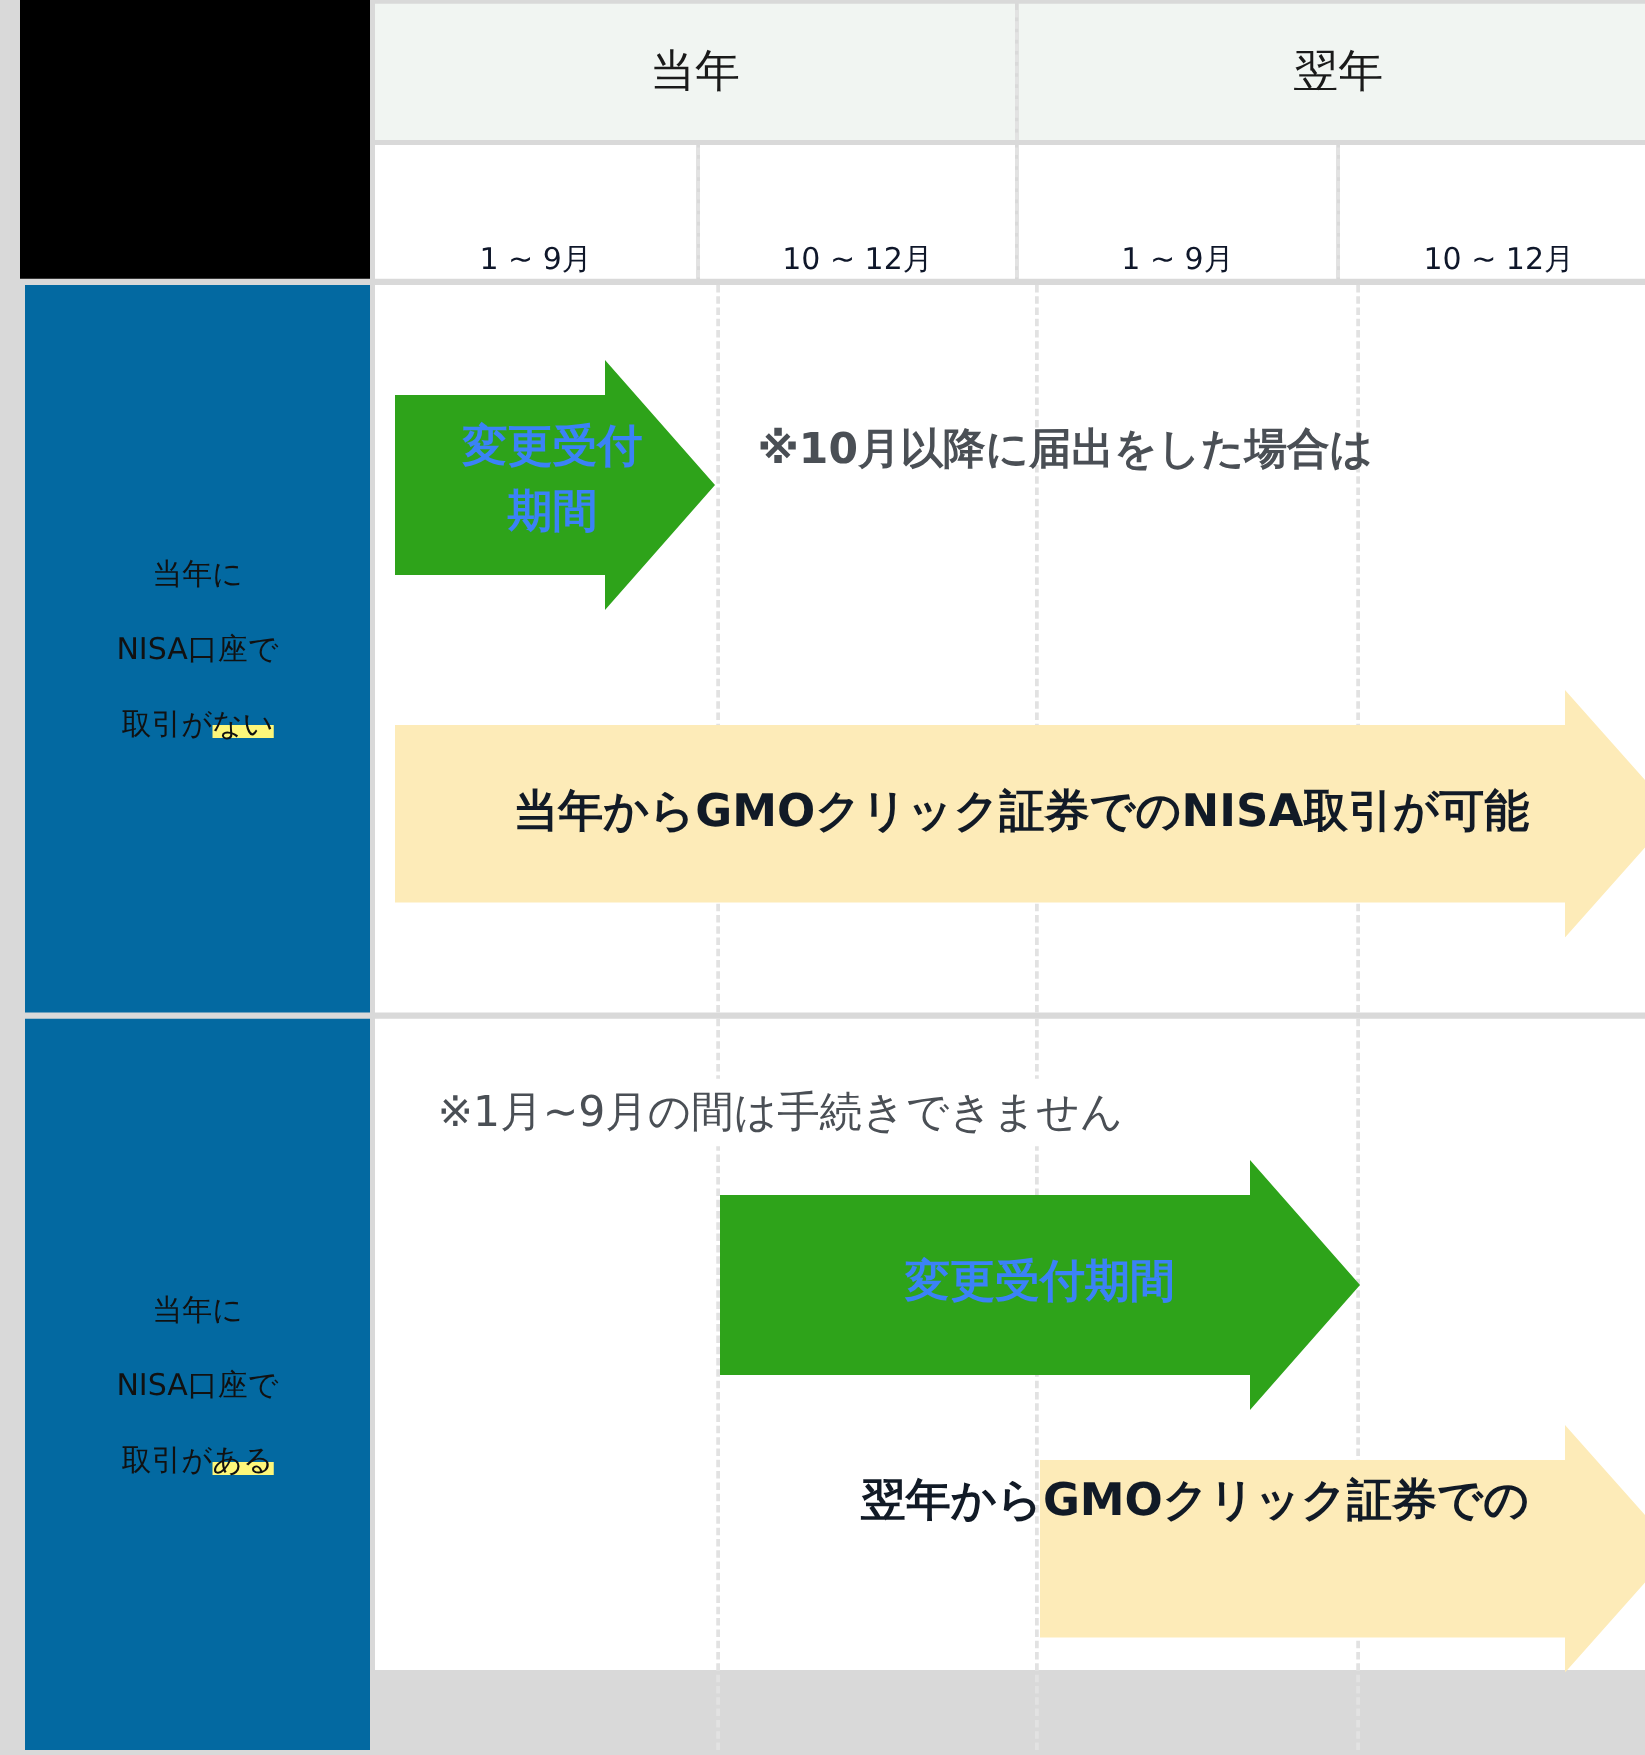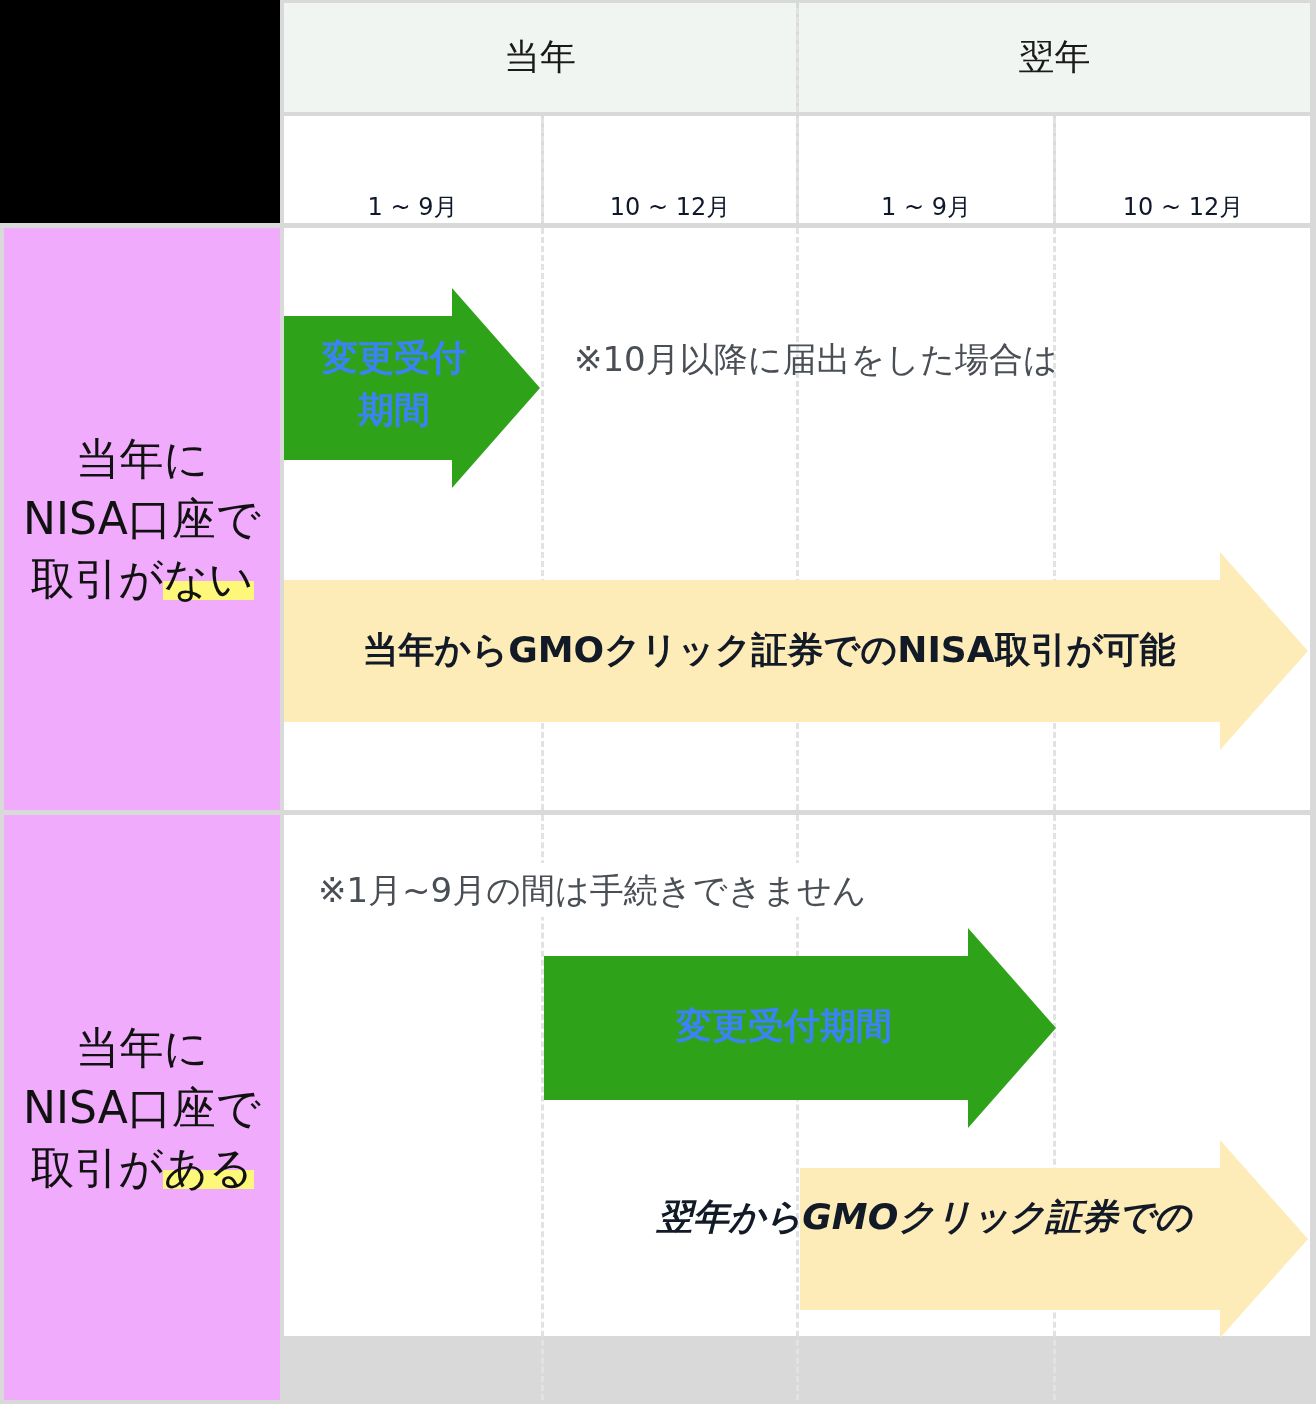--- a/index.html
+++ b/index.html
@@ -1,25 +1,25 @@
 <!DOCTYPE html>
 <html><head>
 <meta charset="utf-8">
 <style>
   html,body{margin:0;padding:0;}
   body{width:1316px;height:1404px;background:#d9d9d9;position:relative;overflow:hidden;
        font-family:"DejaVu Sans","Liberation Sans",sans-serif;}
-  .abs{position:absolute;box-sizing:border-box;}
+  .abs{position:absolute;box-sizing:border-box;margin-left:16px;}
   .corner{left:0;top:0;width:280px;height:223px;background:#000;}
   .yearhead{top:3px;height:109px;background:#f1f5f2;display:flex;align-items:center;justify-content:center;
             font-size:36px;color:#1a1a1a;}
   .monthhead{top:116px;height:107px;background:#fff;display:flex;align-items:flex-end;justify-content:center;
              font-size:24px;color:#0f172a;}
-  .rowlabel{left:4px;width:276px;background:#f0abfc;display:flex;align-items:center;justify-content:center;
-            text-align:center;font-size:44px;line-height:60px;color:#111;}
+  .rowlabel{left:4px;width:276px;background:#0369a1;display:flex;align-items:center;justify-content:center;
+            text-align:center;font-size:24px;line-height:60px;color:#111;}
   .rowbody{left:284px;width:1026px;background:#fff;}
   .hl{background:linear-gradient(transparent 55%, #fdf77a 55%, #fdf77a 92%, transparent 92%);}
   .vdash{width:0;border-left:3px dashed #e2e2e2;}
   .note{color:#4a4f55;font-size:34px;line-height:54px;}
   .arrow-text-w{color:#3b82f6;font-weight:bold;font-size:36px;text-align:center;line-height:52px;}
   .arrow-text-d{color:#111a26;font-weight:bold;font-size:36px;text-align:center;line-height:52px;}
   svg{display:block;}
 </style>
 </head>
 <body>
@@ -66,21 +66,21 @@
   <div class="abs" style="left:0;top:60px;width:256px;height:200px;">
     <svg width="256" height="200" viewBox="0 0 256 200">
       <polygon points="0,28 168,28 168,0 256,100 168,200 168,172 0,172" fill="#2ea31a"></polygon>
     </svg>
     <div class="abs arrow-text-w" style="left:0;top:44px;width:220px;">
       <div>変更受付</div>
       <div>期間</div>
     </div>
   </div>
 
-  <div class="abs note" style="left:290px;top:104px;width:620px;text-align:left;">
+  <div class="abs note" style="left:290px;top:104px;width:620px;text-align:left;font-weight:bold;">
     <div>※10月以降に届出をした場合は</div>
   </div>
 
   <div class="abs" style="left:0;top:324px;width:1026px;height:198px;">
     <svg width="1026" height="198" viewBox="0 0 1026 198">
       <polygon points="0,28 936,28 936,0 1024,99 936,198 936,170 0,170" fill="#fdebb8"></polygon>
     </svg>
     <div class="abs arrow-text-d" style="left:0;top:72px;width:970px;">
       <span>当年からGMOクリック証券でのNISA取引が可能</span>
     </div>
@@ -110,16 +110,16 @@
     <div class="abs arrow-text-w" style="left:0;top:72px;width:480px;">
       <span>変更受付期間</span>
     </div>
   </div>
 
   <div class="abs" style="left:516px;top:325px;width:510px;height:198px;">
     <svg width="510" height="198" viewBox="0 0 510 198">
       <polygon points="0,28 420,28 420,0 508,99 420,198 420,170 0,170" fill="#fdebb8"></polygon>
     </svg>
   </div>
-  <div class="abs arrow-text-d" style="left:330px;top:376px;width:620px;font-style:italic;">
+  <div class="abs arrow-text-d" style="left:330px;top:360px;width:620px;">
     <div>翌年からGMOクリック証券での</div>
   </div>
 </div>
 
 </body></html>

